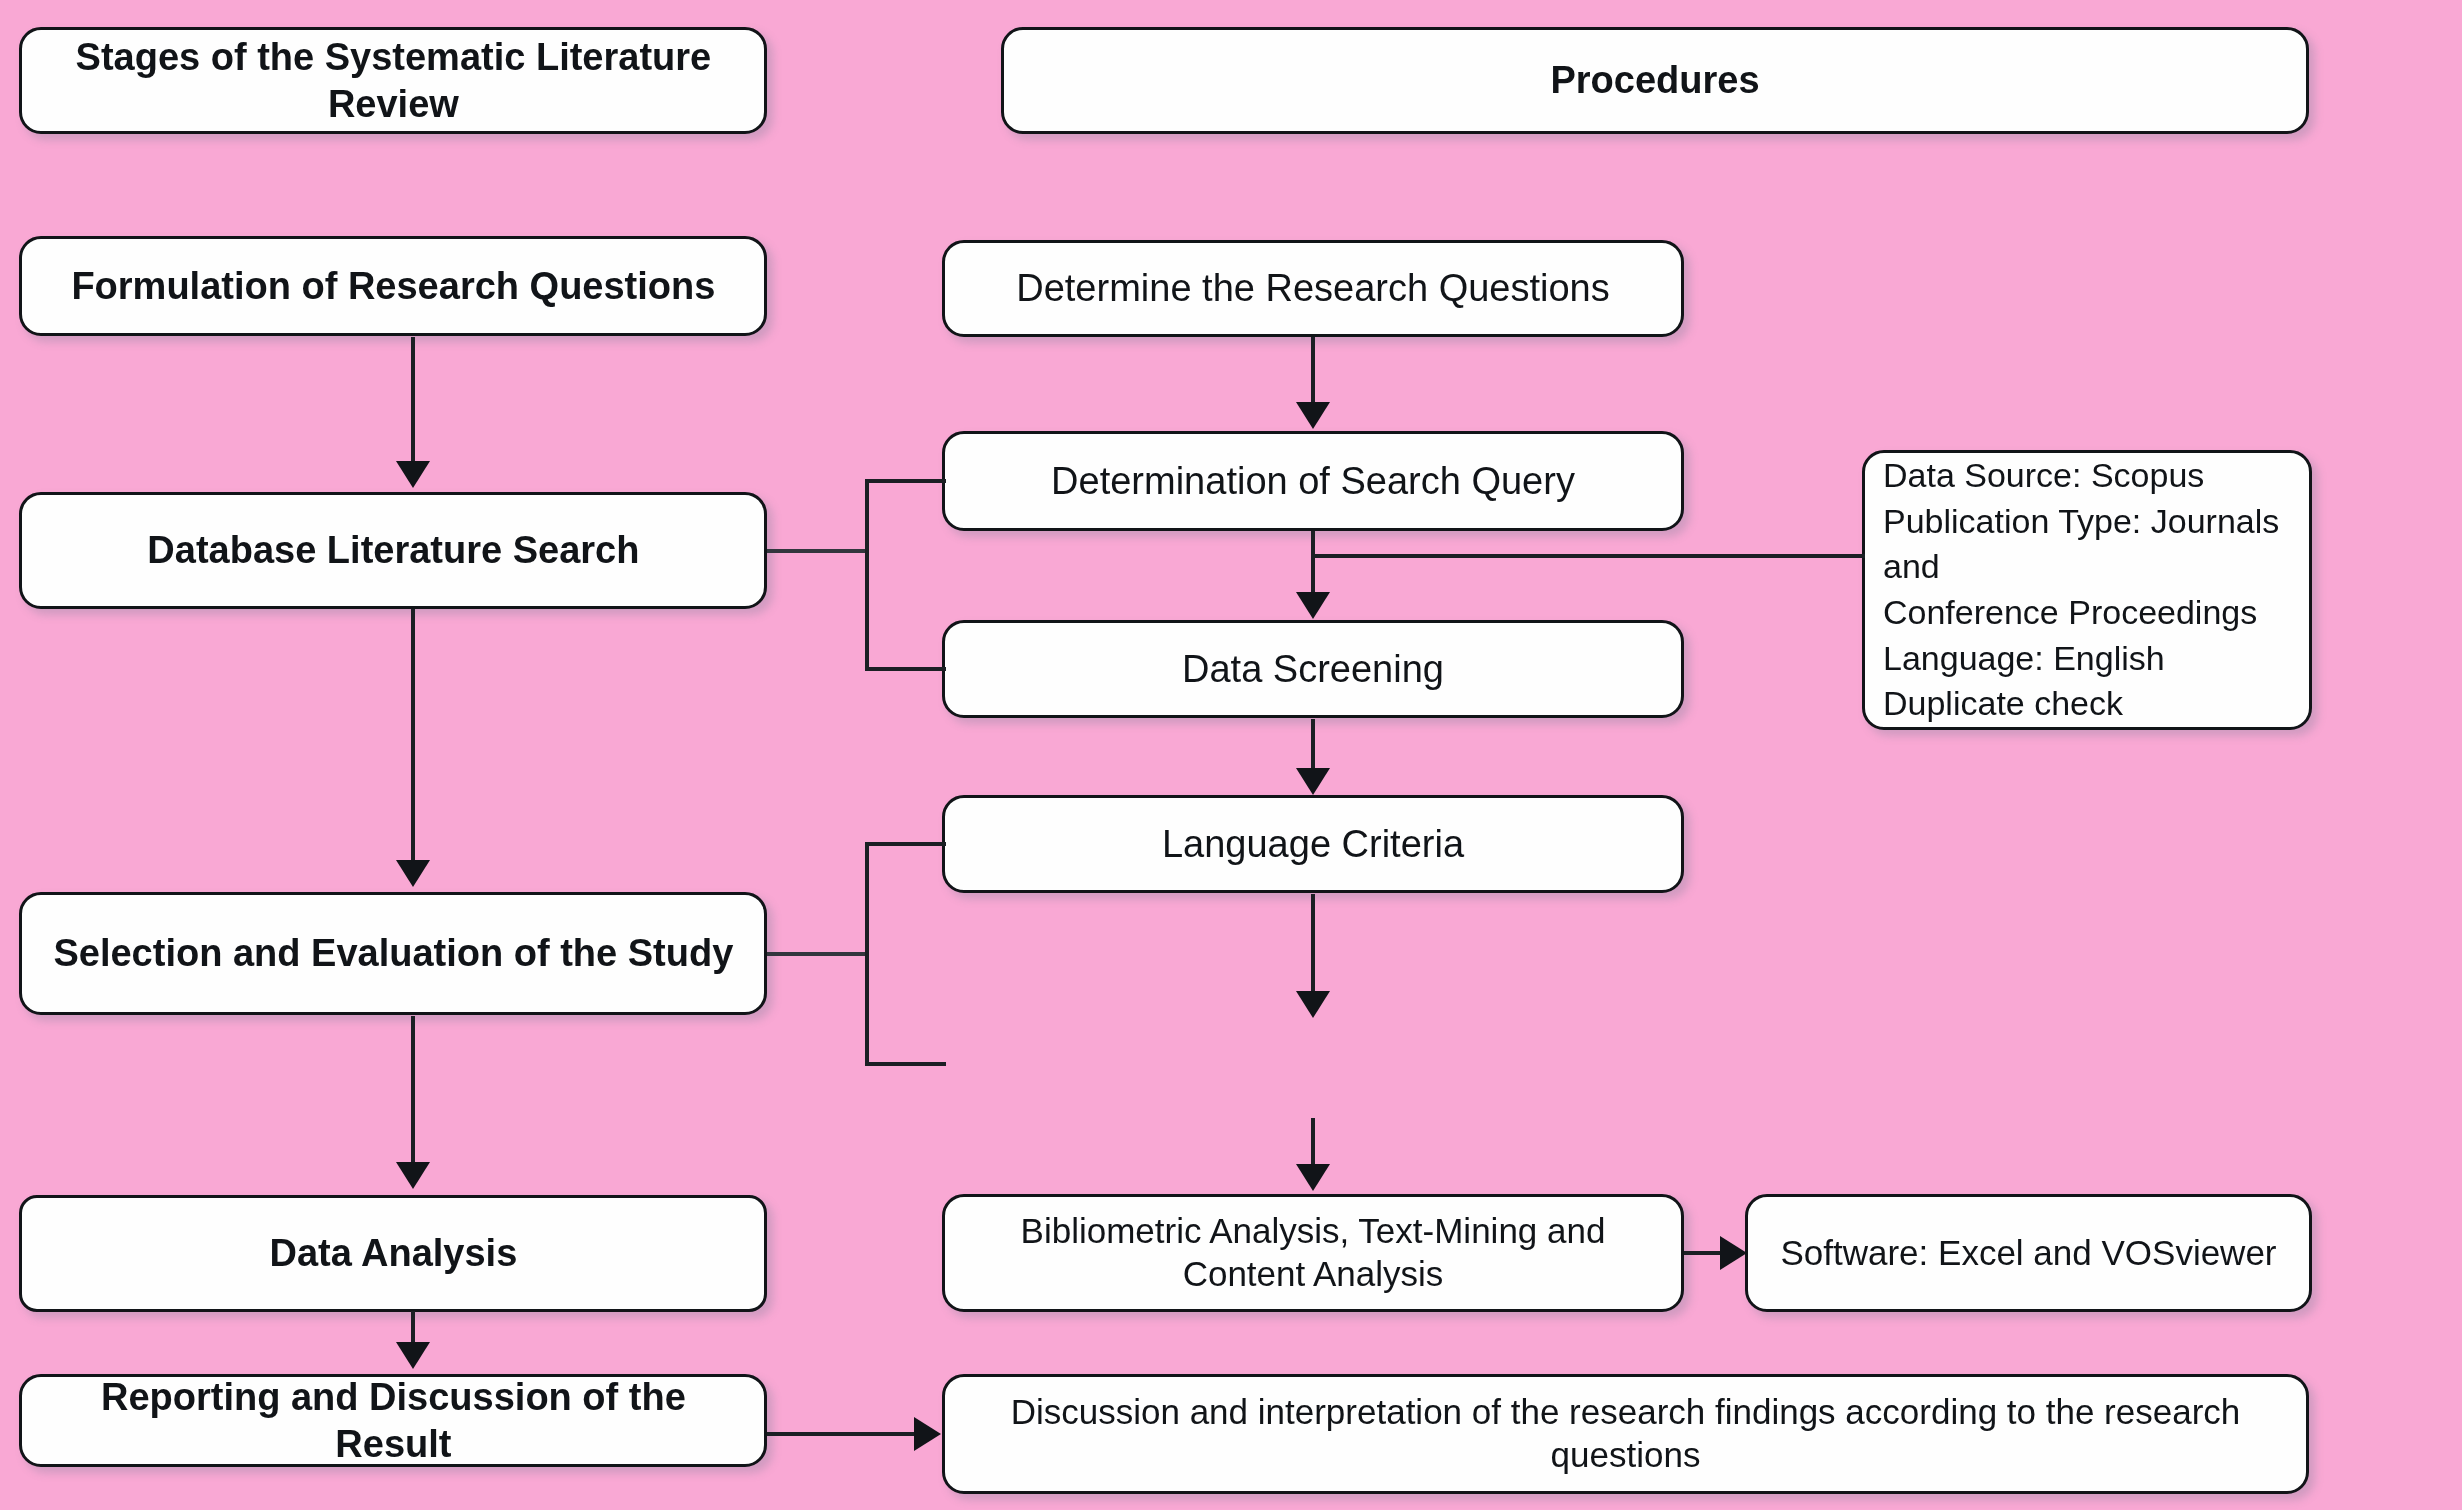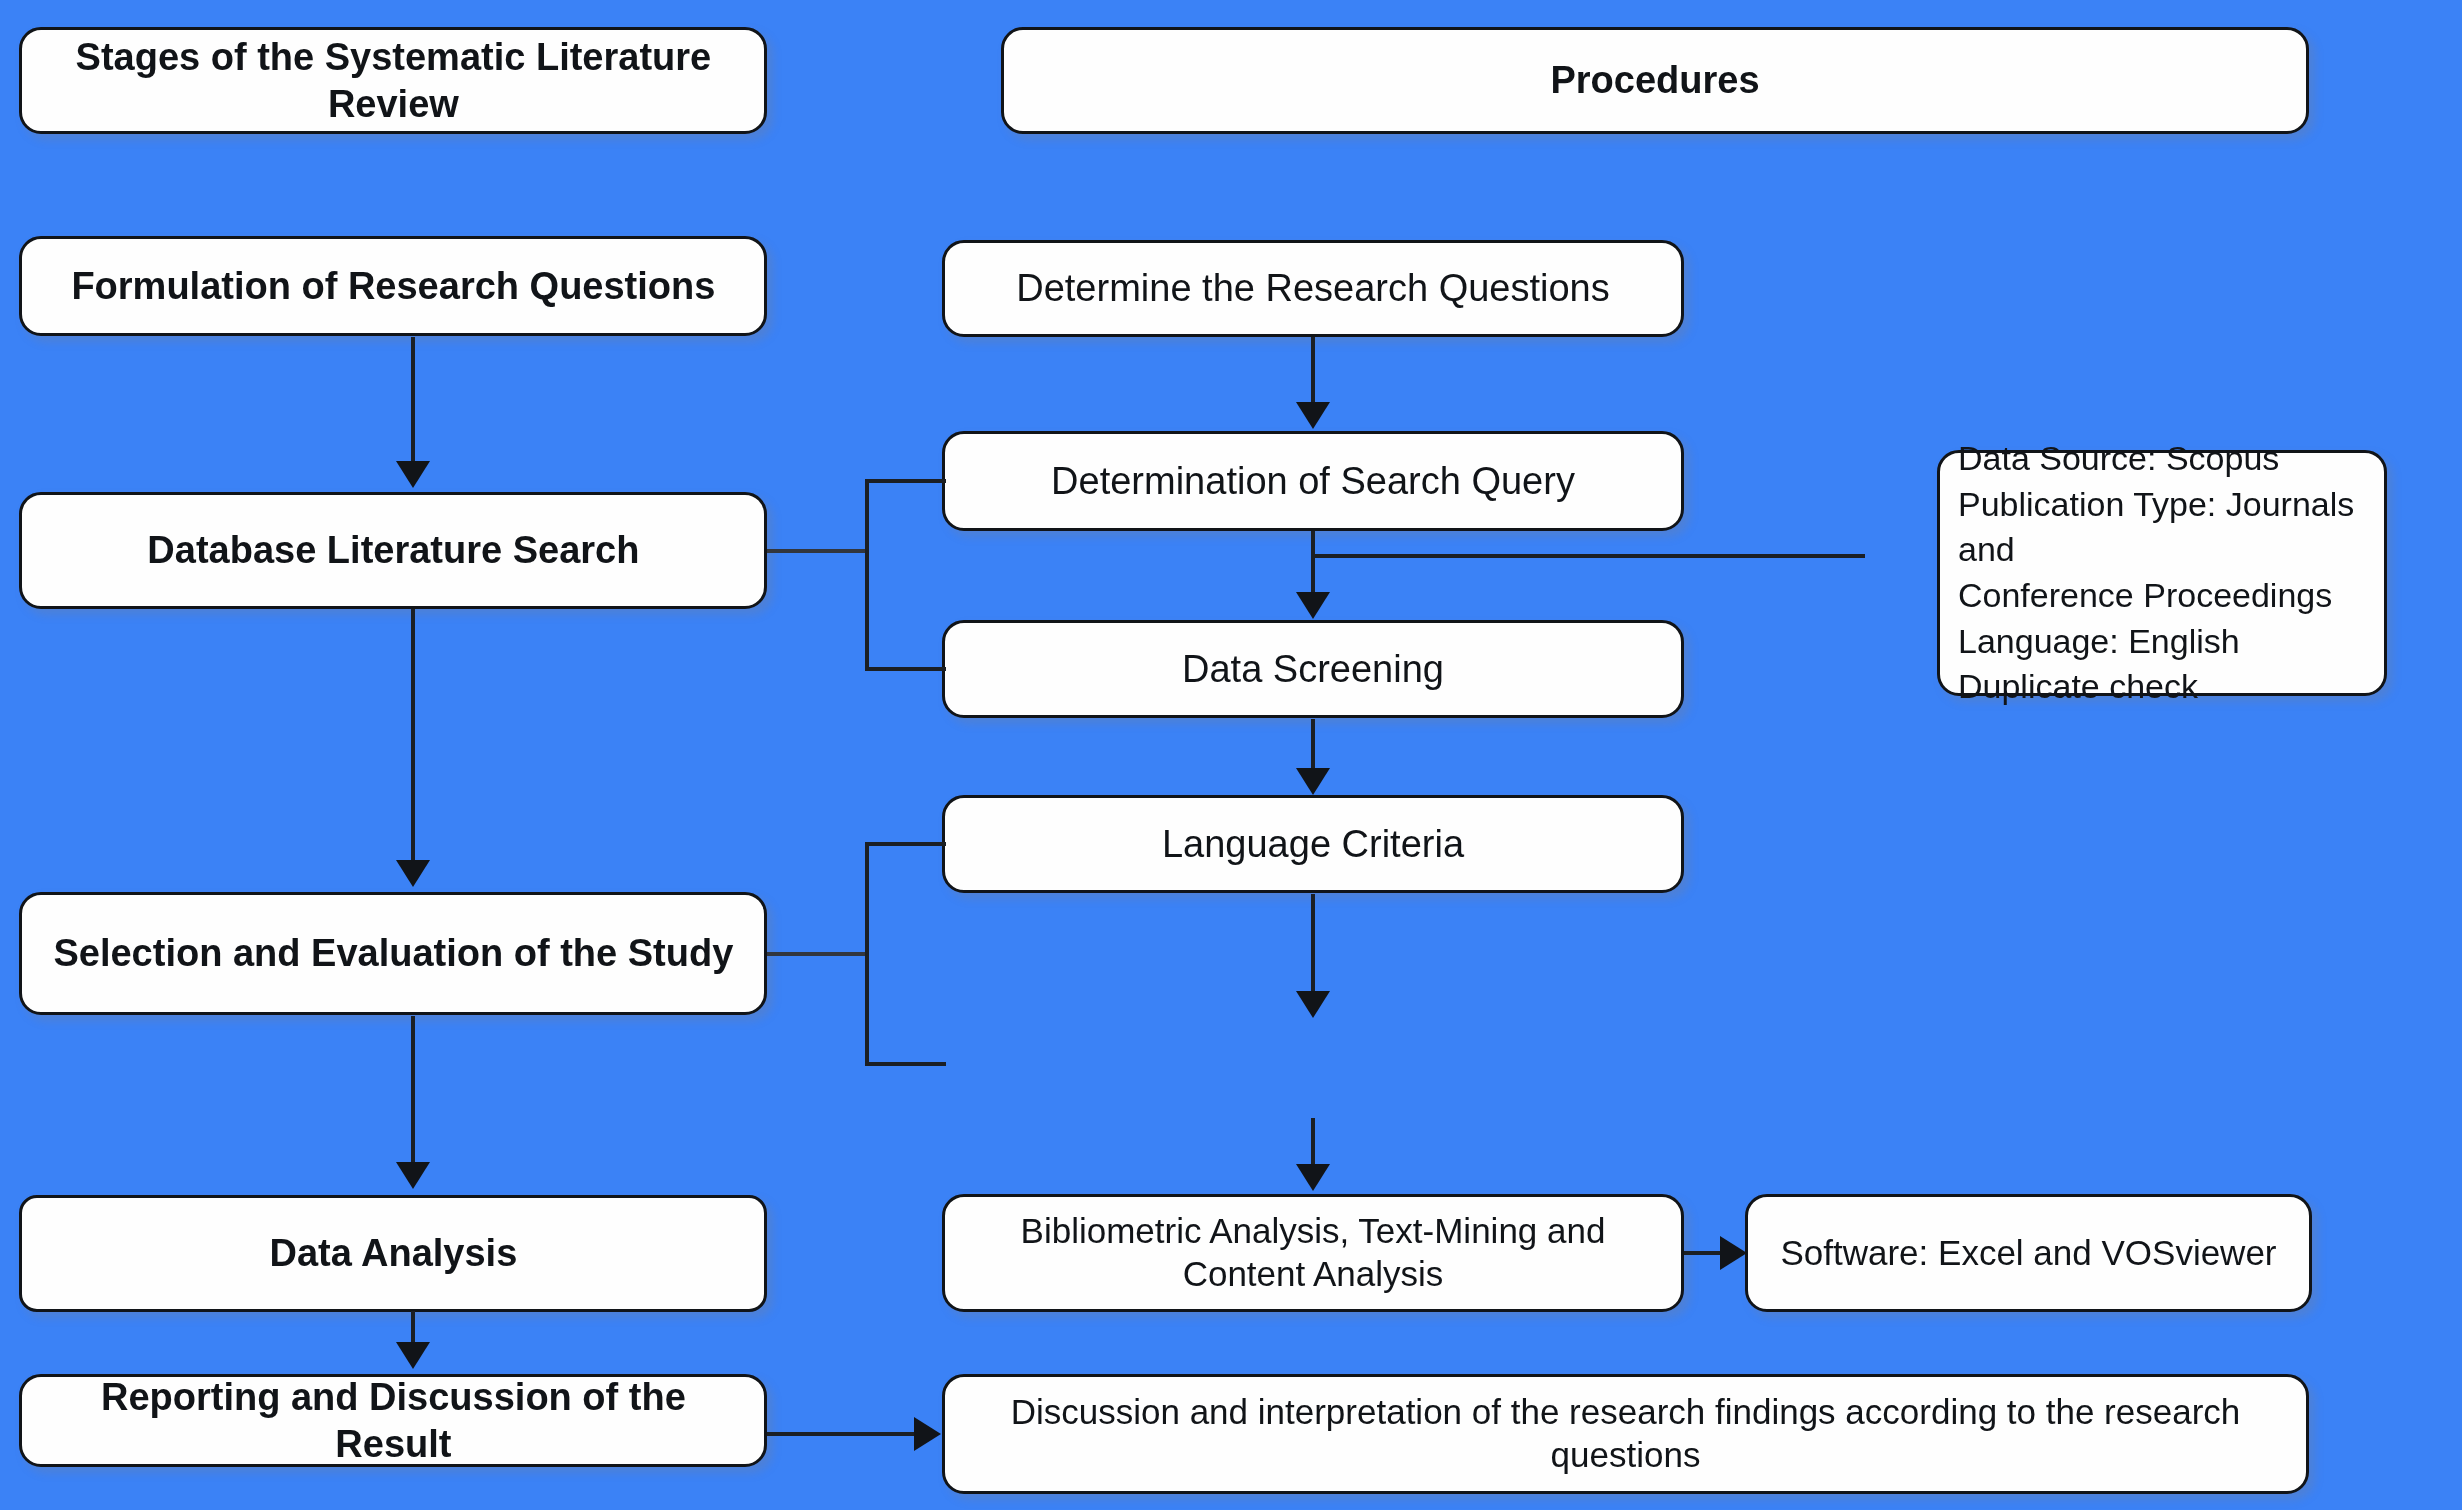--- a/index.html
+++ b/index.html
@@ -2,21 +2,21 @@
 <html style="font-size:10.4px"><head>
 <meta charset="utf-8">
 <style>
   * { box-sizing: border-box; margin: 0; padding: 0; }
   html, body {
     width: 2462px; height: 1510px;
     background: #ffffff;
     font-family: "Liberation Sans", sans-serif;
     overflow: hidden;
   }
-  #canvas { position: relative; width: 2462px; height: 1510px; background: #3b82f6; }
+  #canvas { position: relative; width: 2462px; height: 1510px; background: #f9a8d4; }
 
   
   .box {
     position: absolute;
     background: #fefefe;
     border: 3.2px solid #111418;
     border-radius: 22px;
     box-shadow: 5.8px 5.8px 9px rgba(120,126,150,0.30);
     display: flex;
     align-items: center;
@@ -110,21 +110,21 @@
 
 
   <div class="box t54" style="left:942px; top:1194px; width:742px; height:118px;">
     <span class="label">Bibliometric Analysis, Text-Mining and Content Analysis</span>
   </div>
 
   <div class="box t54" style="left:942px; top:1374px; width:1367px; height:120px;">
     <span class="label">Discussion and interpretation of the research findings according to the research questions</span>
   </div>
 
-  <div class="box left-align t52" style="left:1937px; top:450px; width:450px; height:246px;padding-left:18px;">
+  <div class="box left-align t52" style="left:1862px; top:450px; width:450px; height:280px;padding-left:18px;">
     <span class="label">Data Source: Scopus
 Publication Type: Journals and
 Conference Proceedings
 Language: English
 Duplicate check</span>
   </div>
 
   <div class="box t54" style="left:1745px; top:1194px; width:567px; height:118px;">
     <span class="label">Software: Excel and VOSviewer</span>
   </div>

